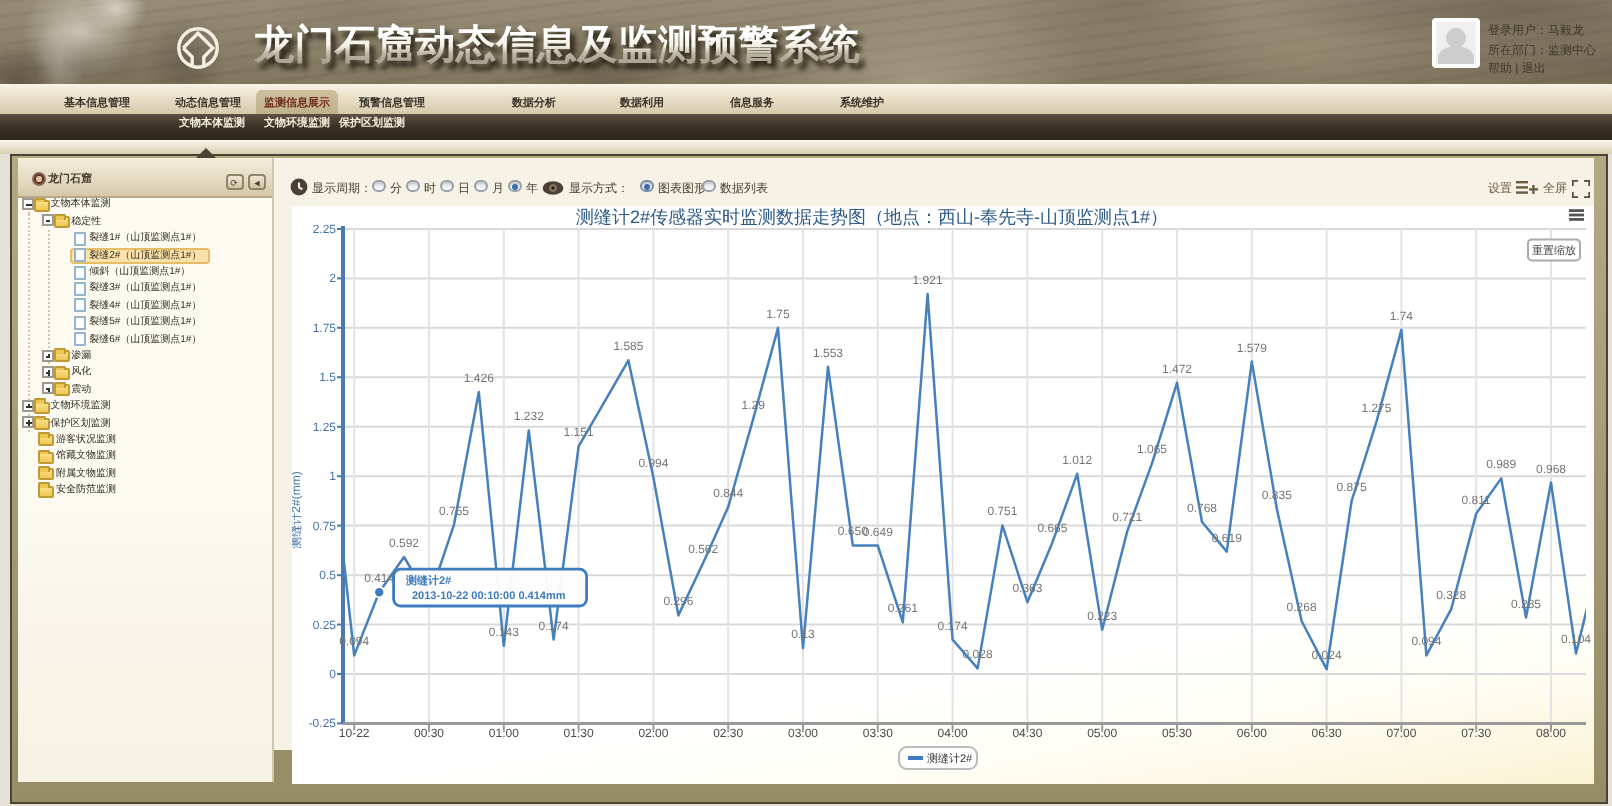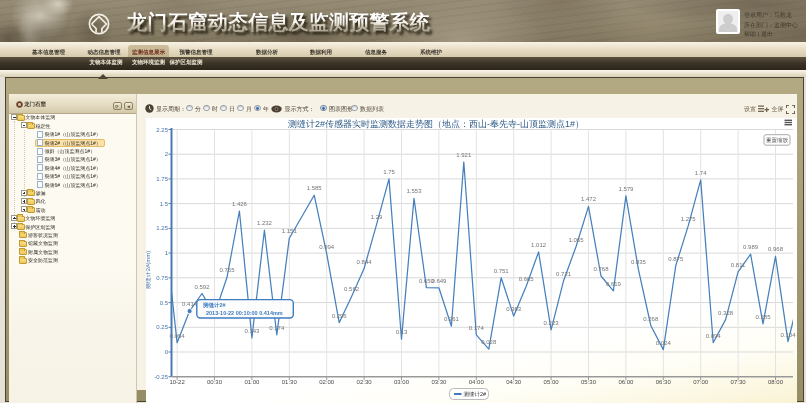--- a/index.html
+++ b/index.html
@@ -38,21 +38,21 @@
 .navitem{position:absolute;top:5px;height:10px;line-height:10px;font-size:5.5px;color:#38322a;font-weight:bold;white-space:nowrap;z-index:3}
 #navtab{position:absolute;left:128.3px;top:45px;width:40.5px;height:12px;background:linear-gradient(#cdbf9e,#c1b28e);border-radius:3px 3px 0 0;z-index:2}
 .navred{color:#6e2a1b}
 
 #subnav{position:absolute;left:0;top:57px;width:806px;height:13px;background:linear-gradient(#5d5140,#3a3227 50%,#2c2518)}
 .subitem{position:absolute;top:57.5px;height:9px;line-height:9px;font-size:5.5px;color:#f3eed9;font-weight:bold;white-space:nowrap;z-index:3}
 #strip{position:absolute;left:0;top:70px;width:806px;height:7px;background:linear-gradient(#faf6ea,#d9cfb6)}
 #pointer{position:absolute;left:98px;top:74px;width:0;height:0;border-left:5px solid transparent;border-right:5px solid transparent;border-bottom:5px solid #4c4334;z-index:4}
 
 #frame{position:absolute;left:4.5px;top:77px;width:799.5px;height:324.5px;background:linear-gradient(#b3a982,#968c66);border:1.5px solid #4c4334}
-#content{position:absolute;left:3px;top:16px;width:788px;height:296px;background:#f6f2e5}
+#content{position:absolute;left:3px;top:1px;width:788px;height:296px;background:#f6f2e5}
 
 #lp{position:absolute;left:0;top:0;width:128.5px;height:312.2px;background:linear-gradient(#fcfaf1 55%,#f8f4e9 75%,#f6f2e5);border-right:1px solid #cfc6ae}
 #lphead{position:absolute;left:0;top:0;width:127.5px;height:20px;background:linear-gradient(#f4eeda,#e0d6bc 70%,#d4c8a8);border-bottom:1px solid #b5a988}
 #lphead .ttl{position:absolute;left:15.5px;top:7px;font-size:5.5px;font-weight:bold;color:#453b2b}
 #lpicon{position:absolute;left:7px;top:6.5px;width:7.5px;height:7.5px;border-radius:50%;background:#5d2f23;border:1px solid #8a6a55}
 #lpicon i{position:absolute;left:1.6px;top:1.6px;width:2.5px;height:2.5px;border-radius:50%;background:#d8c49c}
 .lpbtn{position:absolute;top:8px;width:9px;height:8px;border:1px solid #8f8468;border-radius:2px;background:linear-gradient(#f0e9d4,#cfc3a2);font-size:4.5px;color:#4c4334;text-align:center;line-height:7px}
 
 #treewrap{position:absolute;left:0;top:0;width:128px;height:312px}
 .trow{position:absolute;height:8.4px;line-height:8.4px;font-size:5px;color:#2f2b23;white-space:nowrap;z-index:2}

